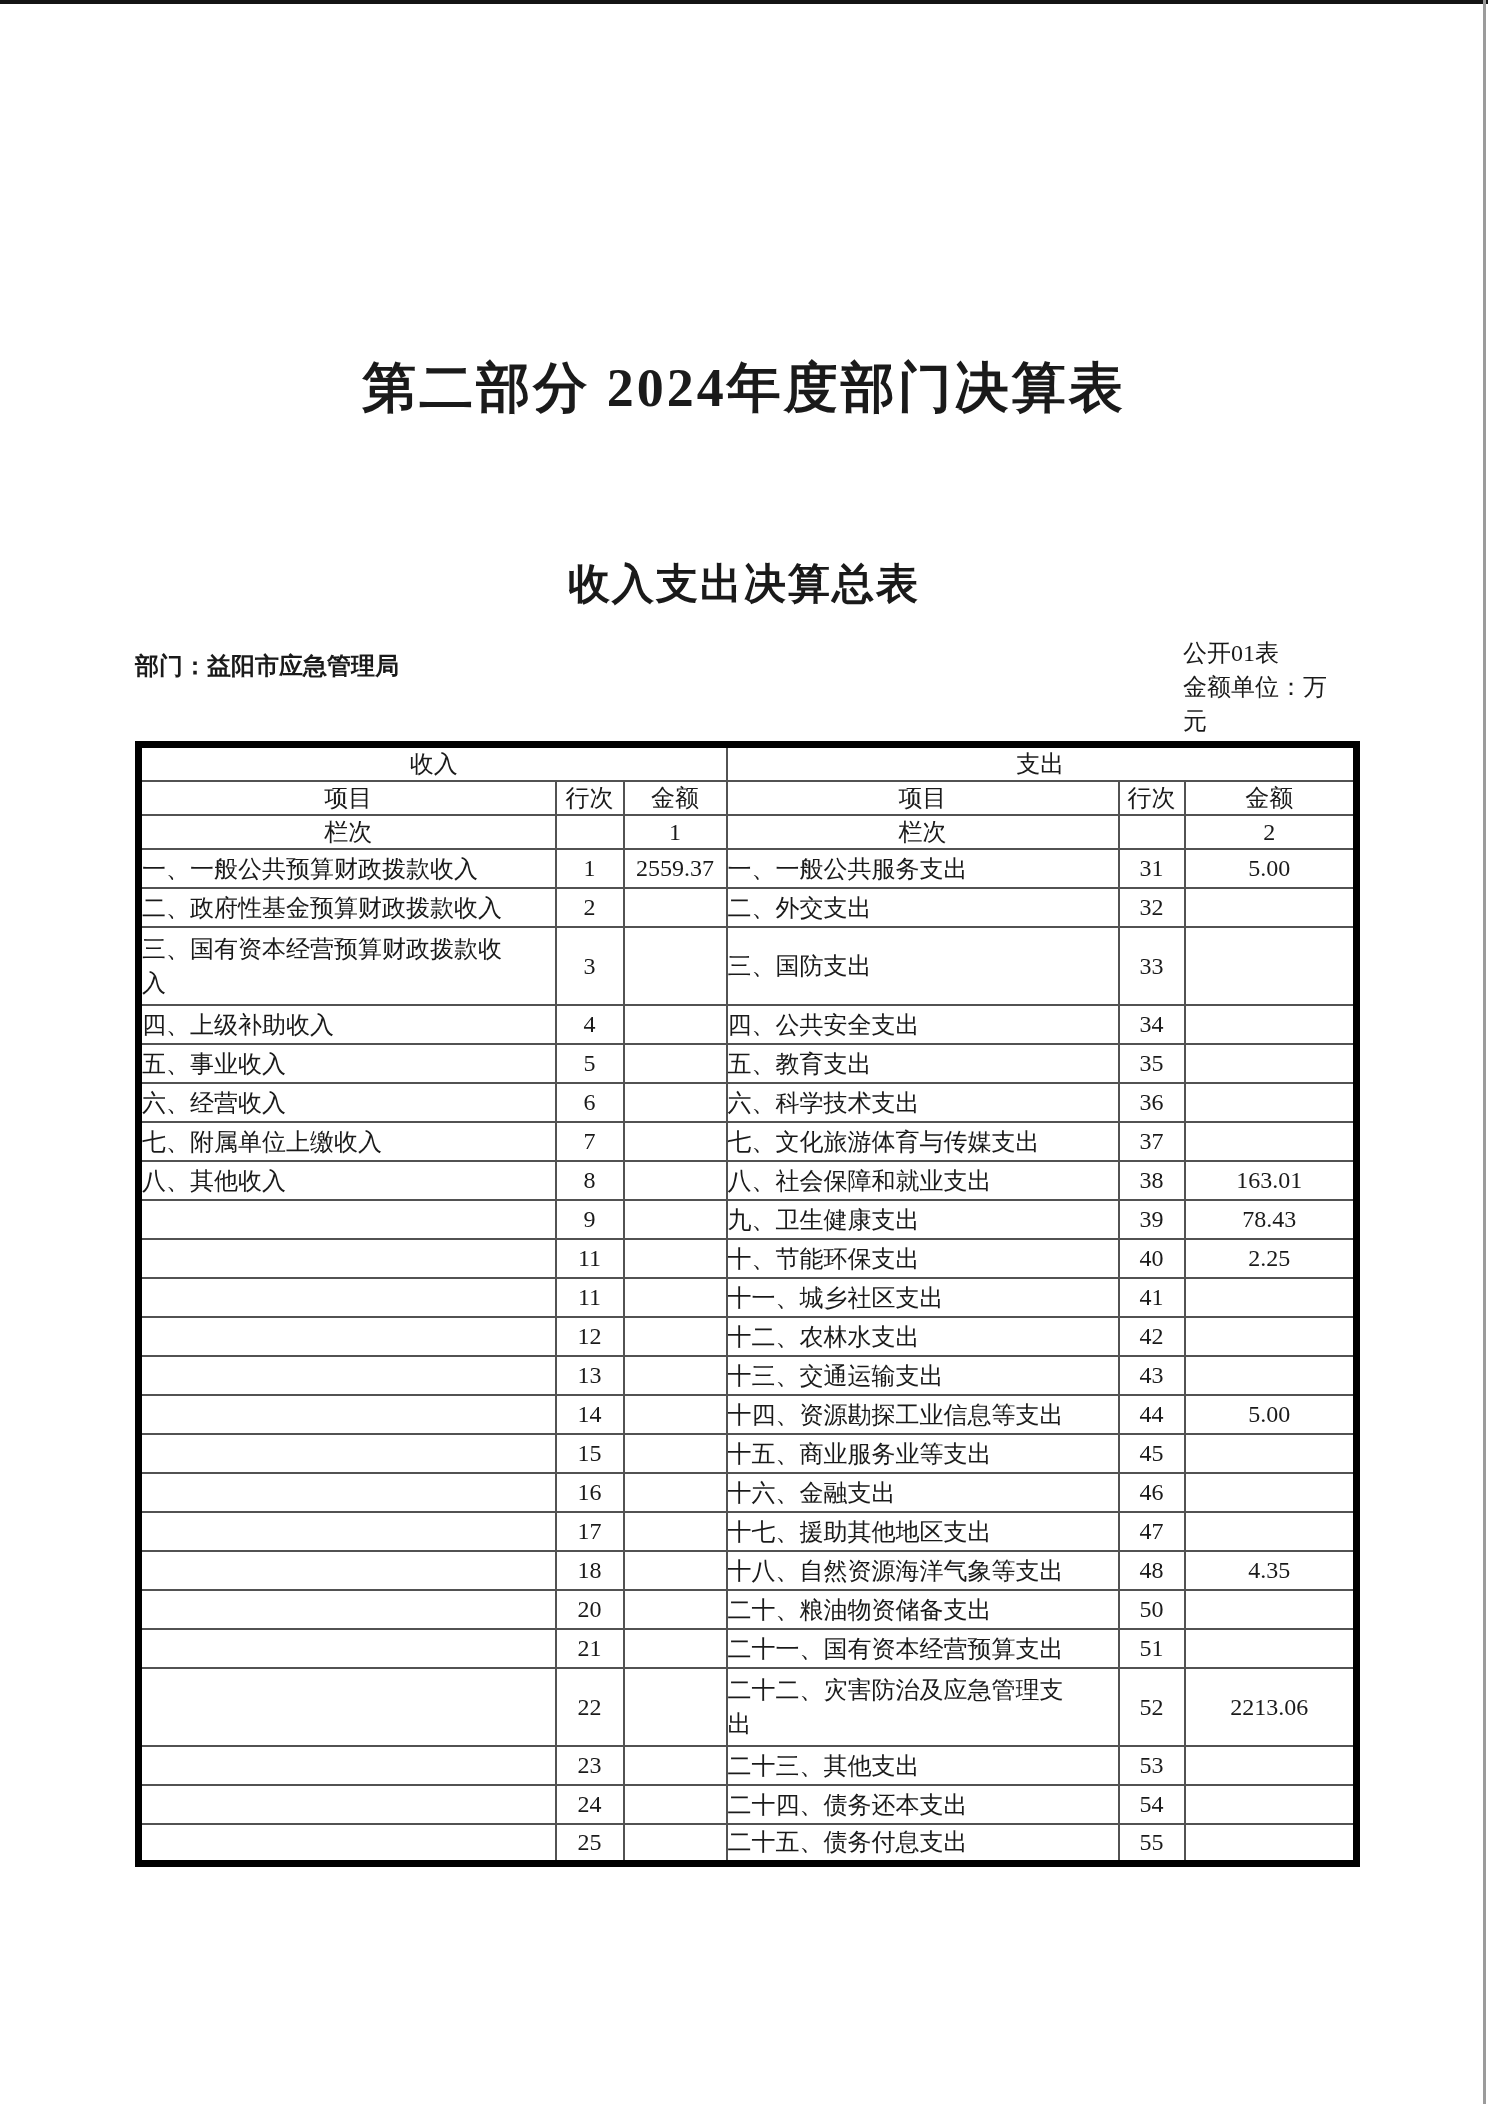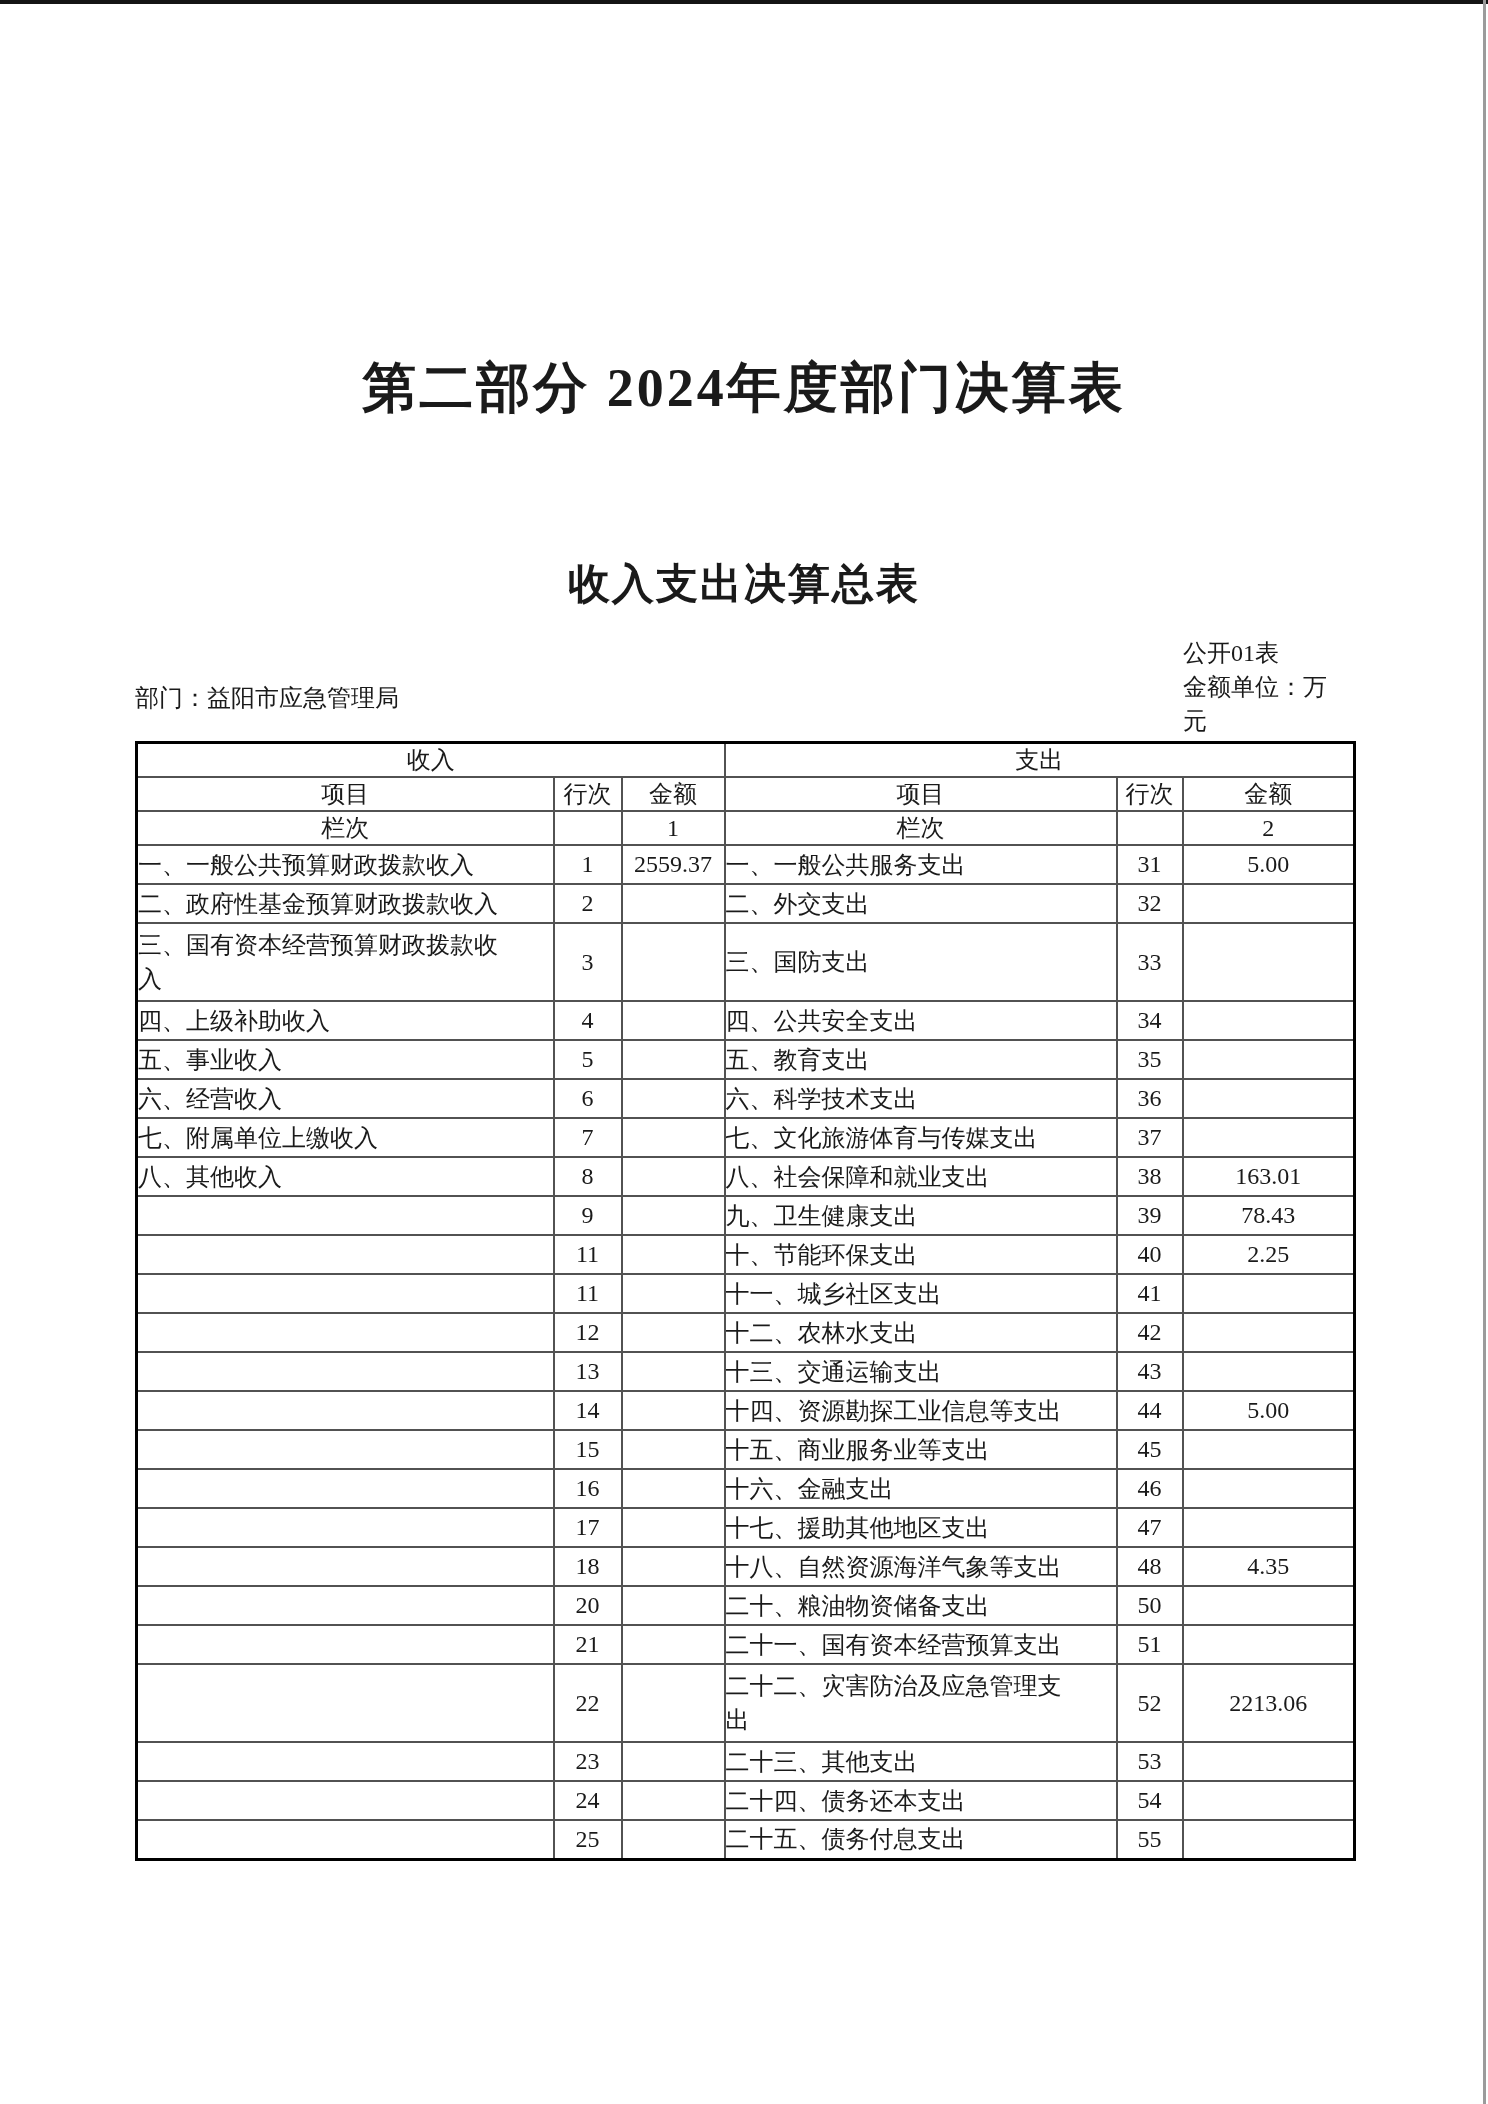--- a/index.html
+++ b/index.html
@@ -27,29 +27,29 @@
     position:absolute; top:556px; left:0; width:1488px;
     margin:0; text-align:center;
     font-size:42px; font-weight:bold; letter-spacing:2px;
   }
   .meta-block {
     position:absolute; top:636px; left:1183px; width:176px;
     font-size:24px; line-height:34px; text-align:left;
   }
   .meta-block .unit { white-space:pre-line; }
   .dept-line {
-    position:absolute; top:682px; left:135px;
-    font-size:24px; line-height:32px;
+    position:absolute; top:650px; left:135px;
+    font-size:24px; line-height:32px;font-weight:bold;
   }
   table.budget {
     position:absolute; top:741px; left:135px;
     width:1218px;
     border-collapse:collapse; table-layout:fixed;
     font-size:24px;
-    border:3px solid #000000;
+    border:7px solid #000000;
   }
   table.budget th, table.budget td {
     border:2px solid #525252;
     font-weight:normal;
     padding:0;
     overflow:hidden;
     vertical-align:middle;
   }
   tr.hrow-section { height:32px; }
   tr.hrow-cols    { height:30px; }

